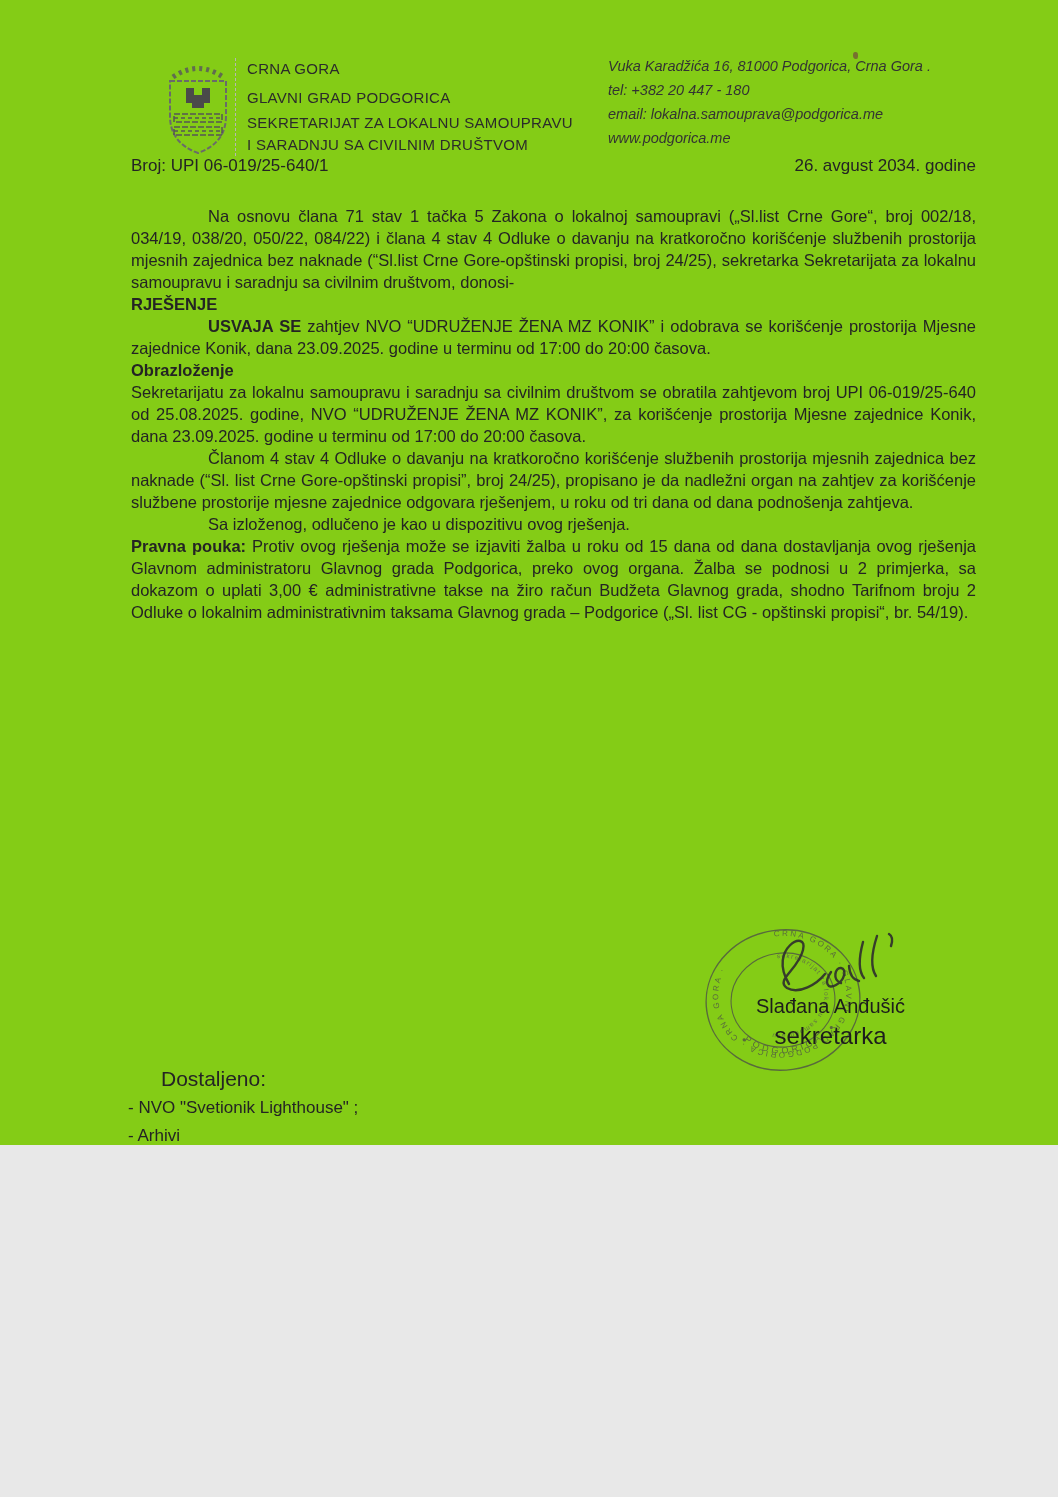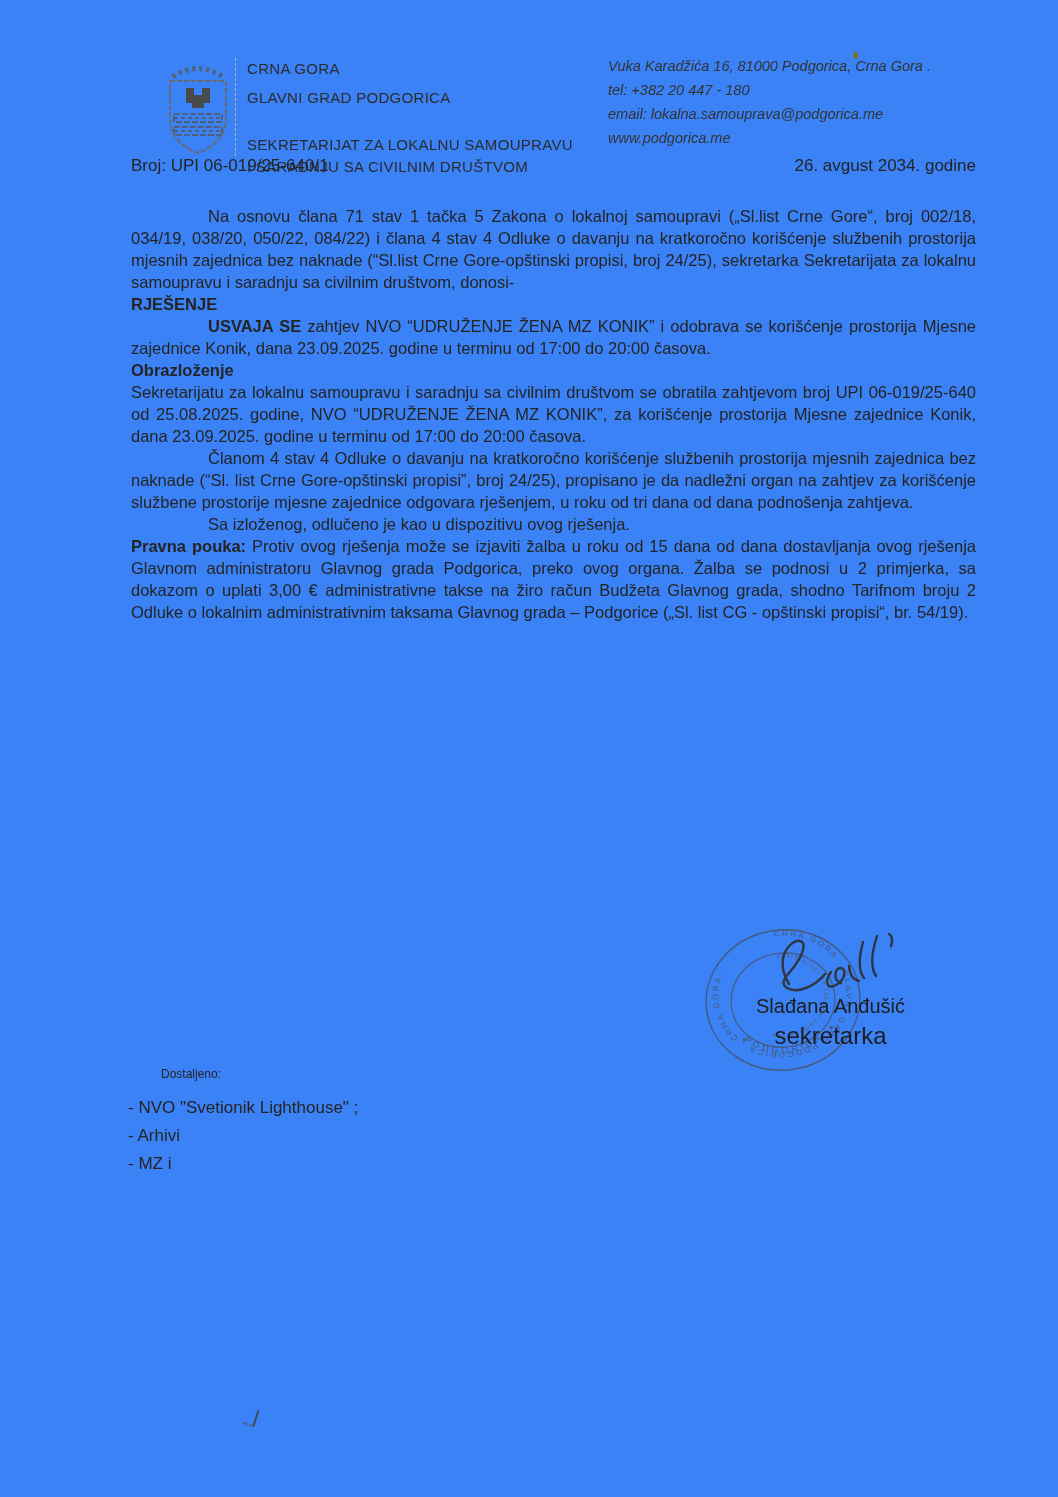--- a/index.html
+++ b/index.html
@@ -1,34 +1,34 @@
 <!DOCTYPE html>
 <html><head>
 <meta charset="utf-8">
 <title>Document</title>
 <style>
   html,body { margin:0; padding:0; background:#e8e8e8; }
   .page {
     position:relative;
-    width:1058px; height:1497px;
+    width:1058px; height:1145px;
     margin:0 auto;
-    background:#3b82f6;
+    background:#84cc16;
     font-family:"Liberation Sans", sans-serif;
     color:#262626;
     overflow:hidden;
   }
   
   .logo { position:absolute; left:160px; top:56px; width:76px; height:102px; }
   .header-divider {
     position:absolute; left:235px; top:58px; height:98px;
     border-left:1px dashed #b5b5b5;
   }
   .org-block { position:absolute; left:247px; top:60px; width:350px; font-size:15px; color:#2b2b2b; letter-spacing:.3px; }
   .org-line1 { margin-bottom:12px; }
-  .org-line2 { margin-bottom:30px; }
+  .org-line2 { margin-bottom:8px; }
   .org-line3 { margin-bottom:5px; }
   .contact-block { position:absolute; left:608px; top:58px; width:370px; font-size:14.5px; color:#333; }
   .contact-block div { margin-bottom:8px;font-style:italic; }
   
   .ref-row {
     position:absolute; left:131px; top:156px; width:845px;
     display:flex; justify-content:space-between;
     font-size:17px; color:#242424;
   }
   
@@ -47,21 +47,21 @@
   .stamp-wrap { position:absolute; left:693px; top:922px; width:220px; height:158px; }
   .sig-name {
     position:absolute; left:728px; top:995px; width:205px;
     text-align:center; font-size:20px; color:#1d1d1d;
   }
   .sig-title {
     position:absolute; left:728px; top:1022px; width:205px;
     text-align:center; font-size:24px; color:#1d1d1d;
   }
   
-  .dist-label { position:absolute; left:161px; top:1067px; font-size:12px; color:#242424; }
+  .dist-label { position:absolute; left:161px; top:1067px; font-size:21px; color:#242424; }
   .dist-items { position:absolute; left:128px; top:1094px; font-size:17px; line-height:28px; color:#242424; }
   
   .artifact-top {
     position:absolute; left:853px; top:52px; width:5px; height:7px;
     background:#77712f; border-radius:50% 50% 40% 60%;
   }
   .artifact-bottom {
     position:absolute; left:245px; top:1408px; width:10px; height:16px;
     border-right:2px solid #3c3c3c; border-bottom:2px dotted #555;
     transform:rotate(18deg); opacity:.8;

